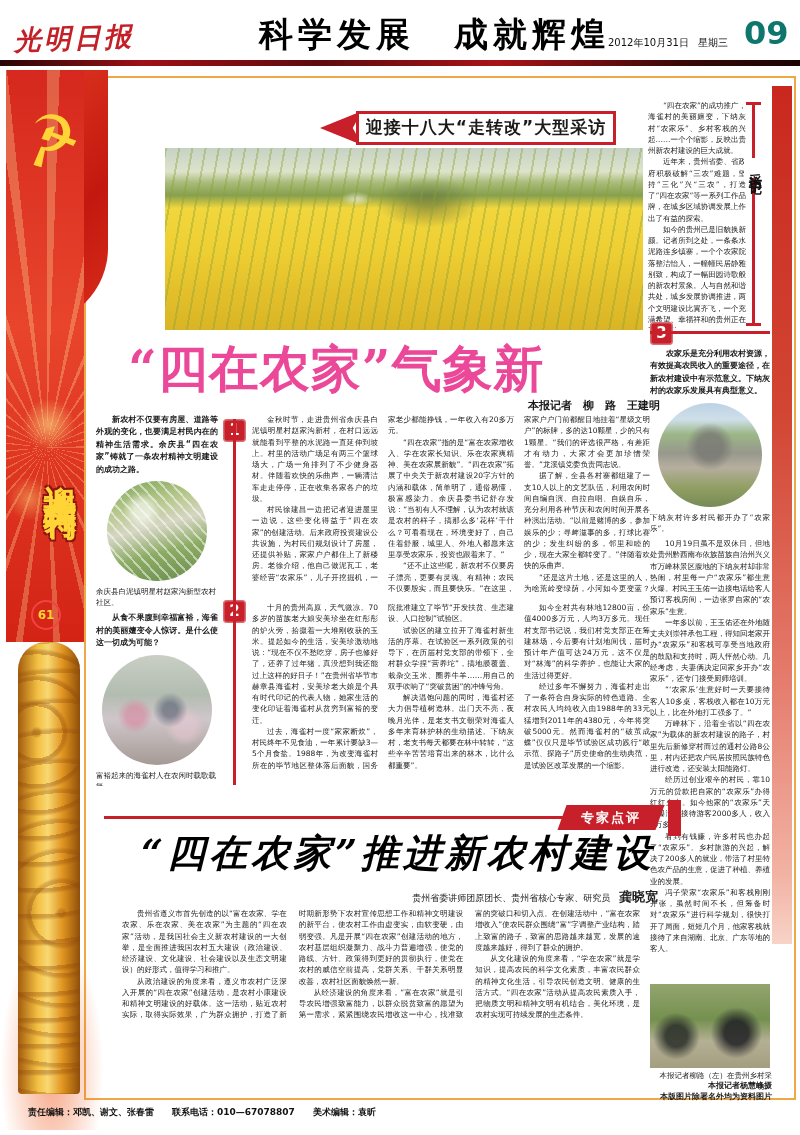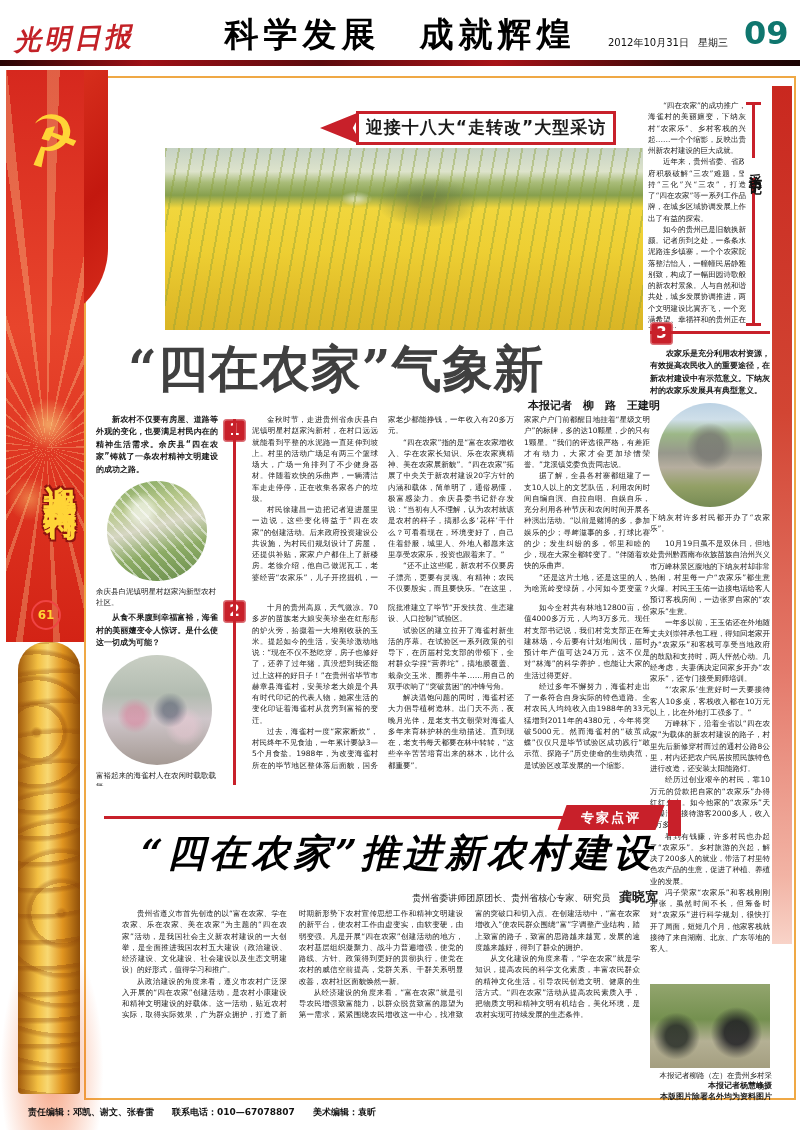--- a/index.html
+++ b/index.html
@@ -3,21 +3,21 @@
 <meta charset="utf-8">
 <style>
   html,body{margin:0;padding:0;background:#fff;}
   .page{position:relative;width:800px;height:1135px;background:#fff;overflow:hidden;
         font-family:"DejaVu Sans","Liberation Sans",sans-serif;color:#1a1a1a;}
   .abs{position:absolute;}
   
   .logo{left:14px;top:20px;width:150px;height:40px;color:#c32127;
         font-family:"DejaVu Serif",serif;font-style:italic;font-weight:bold;
         font-size:27px;letter-spacing:3px;transform:rotate(-2deg);}
-  .masthead{left:190px;top:12px;width:420px;text-align:center;font-size:34px;
+  .masthead{left:190px;top:12px;width:420px;text-align:right;font-size:34px;
         font-weight:900;letter-spacing:5px;color:#000;}
   .dateline{left:608px;top:36px;width:130px;font-size:10px;font-weight:normal;color:#111;}
   .pagenum{left:744px;top:14px;width:50px;font-size:32px;font-weight:900;color:#0f766e;}
   .head-rule{left:0;top:60px;width:800px;height:6px;
         background:linear-gradient(90deg,#2a0606,#9e1016 18%,#5d0b0e 40%,#a81318 62%,#3a0808 85%,#1c0404);}
   
   .frame{left:84px;top:76px;width:708px;height:1020px;border:2px solid #efa845;background:#fff;}
   
   .flag{left:6px;top:70px;width:102px;height:255px;
         background:linear-gradient(135deg,#e23b24,#c3180f 60%,#d92d1c);
@@ -62,21 +62,21 @@
   .ibeam{left:752px;top:102px;width:3px;height:224px;background:#c8202a;}
   .ibeam-cap{width:15px;height:3px;background:#c8202a;}
   .cap-t{left:746px;top:102px;} .cap-b{left:746px;top:323px;}
   .notes-label{left:744px;top:158px;width:20px;background:#fff;padding:4px 0;
         writing-mode:vertical-rl;text-orientation:upright;font-size:13px;font-weight:900;
         letter-spacing:3px;color:#111;text-align:center;}
   .redbar{left:772px;top:86px;width:20px;height:858px;
         background:linear-gradient(180deg,#c9281f,#d24533 38%,#e4796a 68%,#f2b3a4 92%,#f8d3c8);}
   
   .headline{left:128px;top:336px;width:540px;font-family:"DejaVu Serif",serif;
-        font-size:50px;font-weight:900;letter-spacing:1px;color:#404040;}
+        font-size:50px;font-weight:900;letter-spacing:1px;color:#ec4899;}
   .byline{left:420px;top:398px;width:240px;text-align:right;font-size:11px;font-weight:bold;
         font-family:"DejaVu Serif",serif;}
   
   .badge{width:23px;height:23px;background:#c8202a;color:#fff;border-radius:4px;
         font-size:15px;font-weight:900;text-align:center;line-height:23px;box-shadow:inset 0 0 0 1.5px rgba(255,255,255,.35);}
   .b1{left:223px;top:419px;} .b2{left:223px;top:600px;} .b3{left:650px;top:322px;}
   .vline{left:233px;top:419px;width:3px;height:366px;background:#c8202a;}
   .hline3{left:650px;top:331px;width:120px;height:3px;background:#c8202a;}
   
   .smalltext{font-size:7.5px;line-height:1.5;text-align:justify;}
@@ -196,21 +196,21 @@
       <p>“四在农家”指的是“富在农家增收入、学在农家长知识、乐在农家爽精神、美在农家展新貌”。“四在农家”拓展了中央关于新农村建设20字方针的内涵和载体，简单明了，通俗易懂，极富感染力。余庆县委书记舒存发说：“当初有人不理解，认为农村就该是农村的样子，搞那么多‘花样’干什么？可看看现在，环境变好了，自己住着舒服，城里人、外地人都愿来这里享受农家乐，投资也跟着来了。”</p>
       <p>“还不止这些呢，新农村不仅要房子漂亮，更要有灵魂、有精神；农民不仅要殷实，而且要快乐。”在这里，家家户户门前都醒目地挂着“星级文明户”的标牌，多的达10颗星，少的只有1颗星。“我们的评选很严格，有差距才有动力，大家才会更加珍惜荣誉。”龙溪镇党委负责同志说。</p>
       <p>据了解，全县各村寨都组建了一支10人以上的文艺队伍，利用农闲时间自编自演、自拉自唱、自娱自乐，充分利用各种节庆和农闲时间开展各种演出活动。“以前是赌博的多，参加娱乐的少；寻衅滋事的多，打球比赛的少；发生纠纷的多，邻里和睦的少，现在大家全都转变了。”伴随着欢快的乐曲声。</p>
       <p>“还是这片土地，还是这里的人，为啥荒岭变绿荫，小河如今更变蓝？为啥村寨建新楼，房前屋后花果园？为啥谷仓沉甸甸，农家一年胜一年……”这是余庆县龙家镇光明村退休教师罗松全自编、赞美家乡变迁的歌曲《故乡光明赞》。如今这首歌已在乡里村外广为流传，这也是余庆创建“四在农家”十年来新农村建设的激昂足音。</p>
     </div>
 
   <div class="abs band band2 smalltext">
       <p>十月的贵州高原，天气微凉。70多岁的苗族老大娘安美珍坐在红彤彤的炉火旁，拾掇着一大堆刚收获的玉米。提起如今的生活，安美珍激动地说：“现在不仅不愁吃穿，房子也修好了，还养了过年猪，真没想到我还能过上这样的好日子！”在贵州省毕节市赫章县海雀村，安美珍老大娘是个具有时代印记的代表人物，她家生活的变化印证着海雀村从贫穷到富裕的变迁。</p>
       <p>过去，海雀村一度“家家断炊”，村民终年不见食油，一年累计要缺3—5个月食盐。1988年，为改变海雀村所在的毕节地区整体落后面貌，国务院批准建立了毕节“开发扶贫、生态建设、人口控制”试验区。</p>
       <p>试验区的建立拉开了海雀村新生活的序幕。在试验区一系列政策的引导下，在历届村党支部的带领下，全村群众学捏“营养坨”，搞地膜覆盖、栽杂交玉米、圈养牛羊……用自己的双手吹响了“突破贫困”的冲锋号角。</p>
-      <p>解决温饱问题的同时，海雀村还大力倡导植树造林。出门天不亮，夜晚月光伴，是老支书文朝荣对海雀人多年来育林护林的生动描述。直到现在，老支书每天都要在林中转转，“这些辛辛苦苦培育出来的林木，比什么都重要”。</p>
+      <p>解决温饱问题的同时，海雀村还大力倡导植树造林。出门天不亮，夜晚月光伴，是老支书文朝荣对海雀人多年来育林护林的生动描述。下纳灰村，老支书每天都要在林中转转，“这些辛辛苦苦培育出来的林木，比什么都重要”。</p>
       <p>如今全村共有林地12800亩，价值4000多万元，人均3万多元。现任村支部书记说，我们村党支部正在筹建林场，今后要有计划地间伐，届时预计年产值可达24万元，这不仅是对“林海”的科学养护，也能让大家的生活过得更好。</p>
       <p>经过多年不懈努力，海雀村走出了一条符合自身实际的特色道路。全村农民人均纯收入由1988年的33元猛增到2011年的4380元，今年将突破5000元。然而海雀村的“破茧成蝶”仅仅只是毕节试验区成功践行“敢示范、探路子”历史使命的生动典范，是试验区改革发展的一个缩影。</p>
     </div>
 
   <div class="abs sec3 smalltext">
     <p class="lead">农家乐是充分利用农村资源，有效提高农民收入的重要途径，在新农村建设中有示范意义。下纳灰村的农家乐发展具有典型意义。</p>
     <div class="cphoto cp3"></div>
     <div class="caption">下纳灰村许多村民都开办了“农家乐”。</div>
     <div>
         <p>10月19日虽不是双休日，但地处贵州黔西南布依族苗族自治州兴义市万峰林景区腹地的下纳灰村却非常热闹，村里每一户“农家乐”都生意火爆。村民王玉佑一边接电话给客人预订客栈房间，一边张罗自家的“农家乐”生意。</p>

